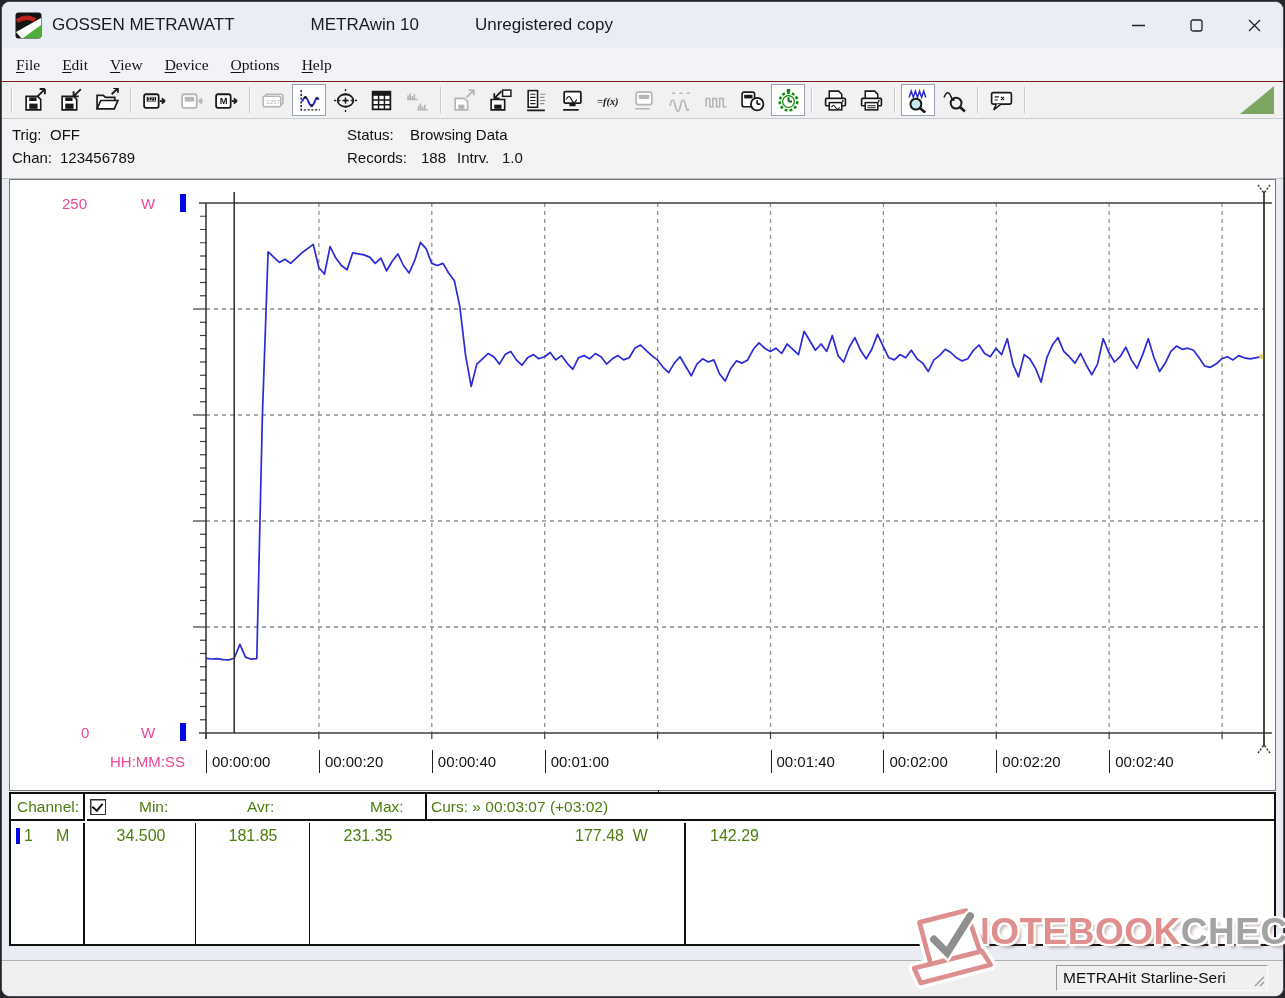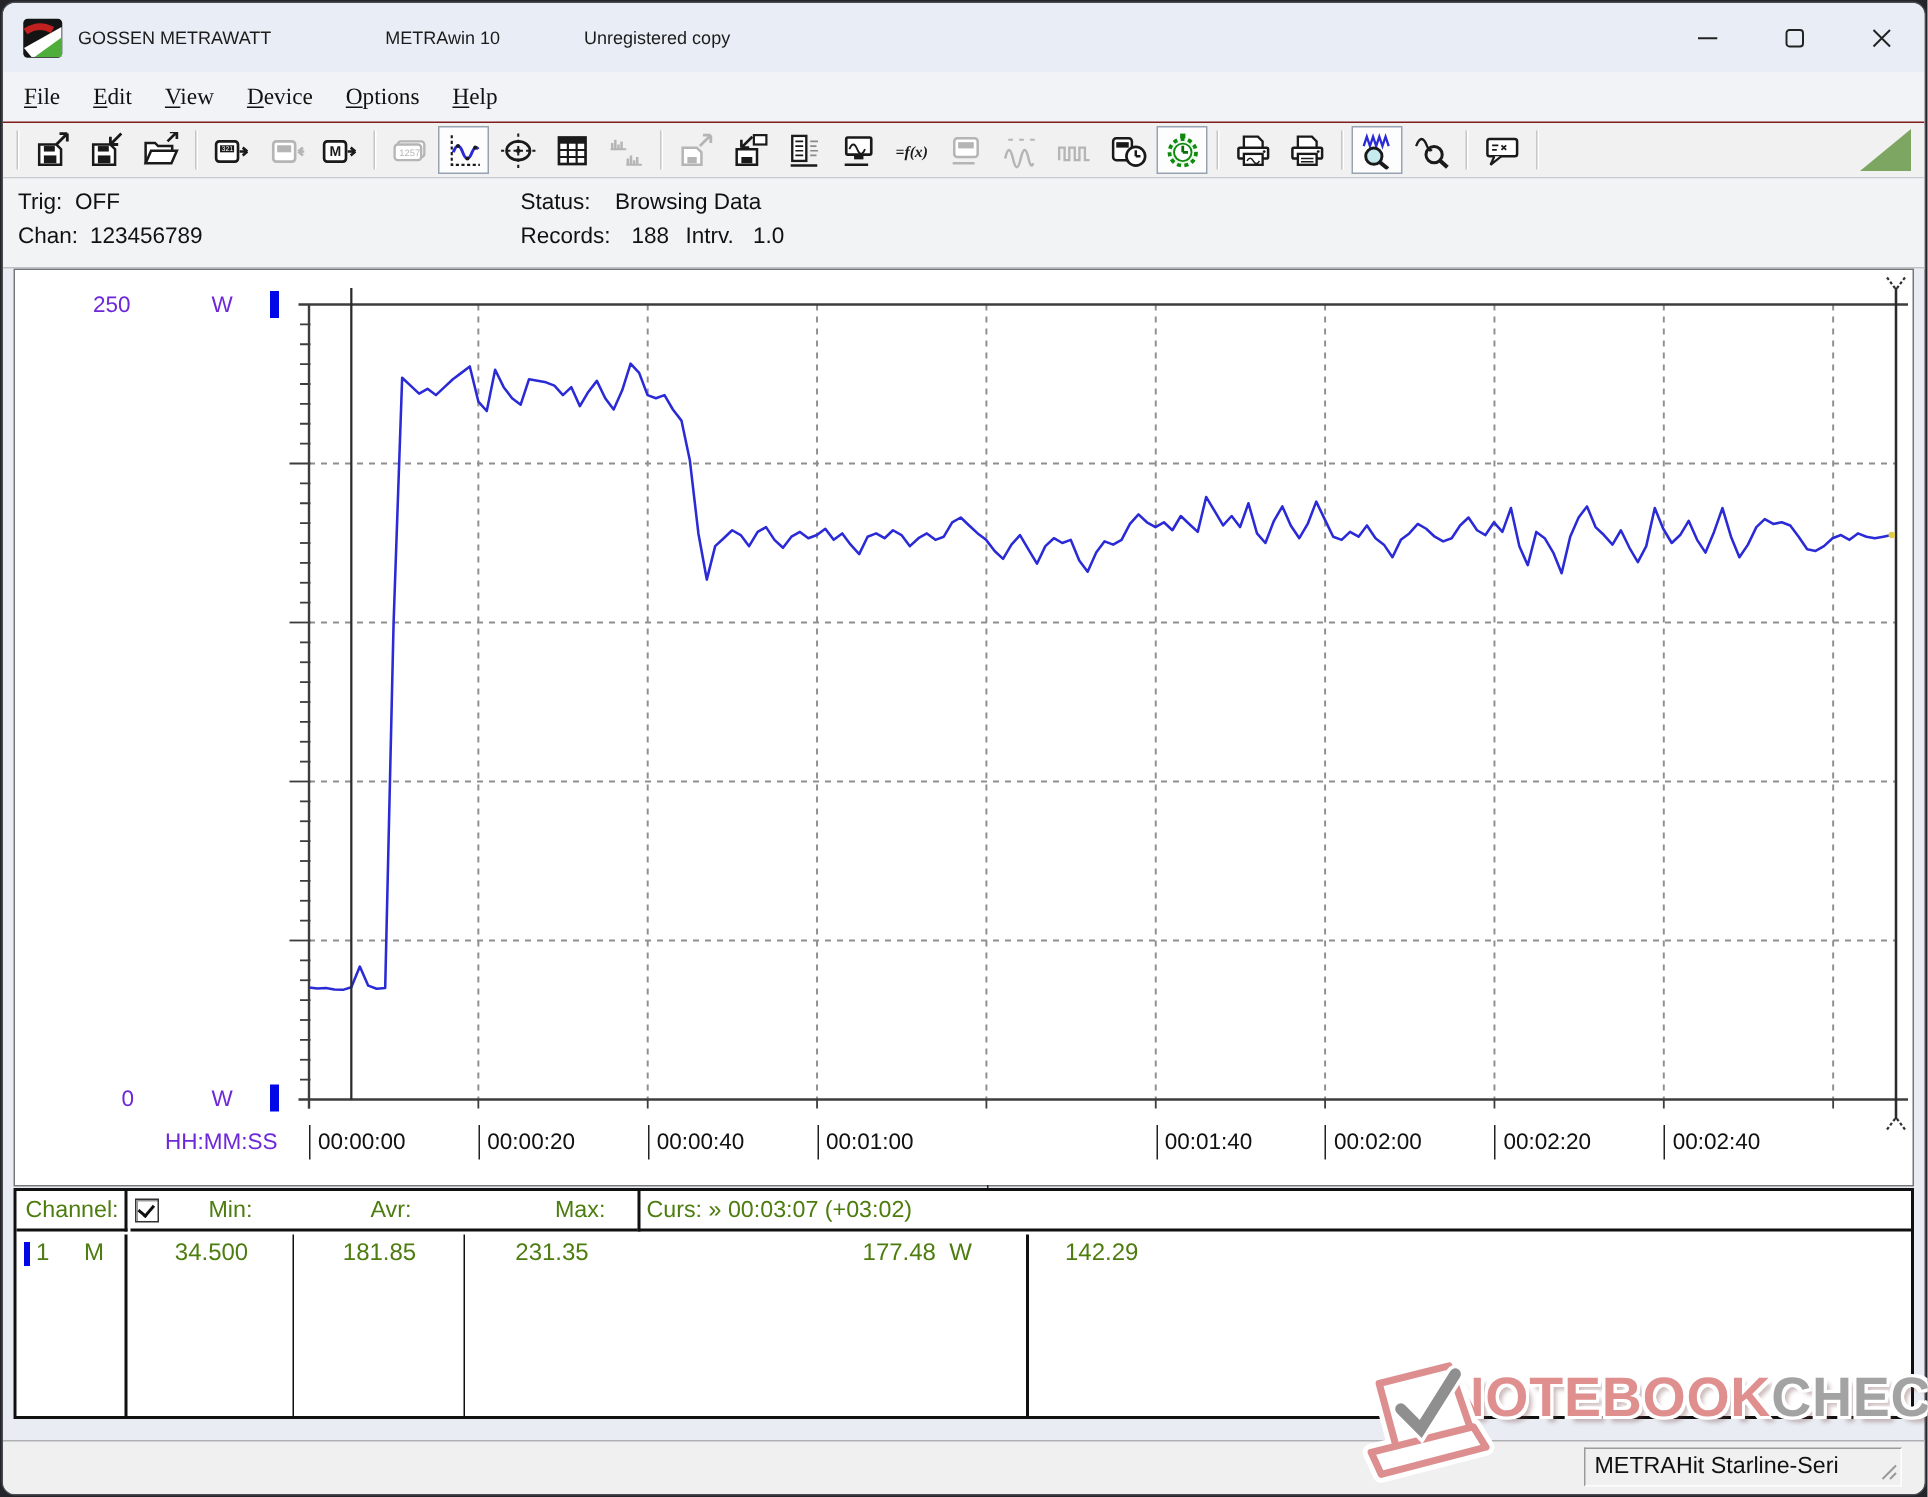--- a/index.html
+++ b/index.html
@@ -2,21 +2,21 @@
 <html><head>
 <meta charset="utf-8">
 <style>
   html,body{margin:0;padding:0;}
   body{width:1285px;height:998px;background:#23252a;font-family:"Liberation Sans",sans-serif;position:relative;overflow:hidden;}
   .window{position:absolute;inset:1px;background:#e9edf3;border-radius:9px;overflow:hidden;border:1px solid #4a4c52;}
 
   
   .titlebar{position:absolute;left:0;top:0;right:0;height:46px;background:#e9eef6;display:flex;align-items:center;}
   .app-logo{width:27px;height:27px;margin-left:13px;}
-  .tb-text{font-size:12px;color:#1b1b1b;}
+  .tb-text{font-size:17px;color:#1b1b1b;}
   .t-vendor{margin-left:10px;}
   .t-app{margin-left:76px;}
   .t-lic{margin-left:56px;}
   .win-btns{margin-left:auto;display:flex;height:100%;}
   .win-btn{width:58px;height:100%;display:flex;align-items:center;justify-content:center;}
 
   
   .menubar{position:absolute;left:0;top:46px;right:0;height:33px;background:#f2f3f6;border-bottom:3px solid #7f1d1d;display:flex;align-items:center;padding-left:3px;font-family:Liberation Serif, serif;}
   .menu-item{padding:4px 11px;font-size:15.5px;color:#111;}
   .menu-item u{text-underline-offset:2px;}
@@ -29,21 +29,21 @@
   .tsep{width:1px;height:26px;background:#c4c6c9;margin:0 5px;box-shadow:1px 0 0 #fff;}
   .corner-tri{position:absolute;right:9px;bottom:4px;width:0;height:0;border-left:34px solid transparent;border-bottom:28px solid #7ea663;}
 
   
   .infopanel{position:absolute;left:0;top:117px;right:0;height:59px;background:#f2f3f5;border-bottom:1px solid #bfc1c5;font-size:15px;color:#111;}
   .ip{position:absolute;white-space:pre;}
 
   
   .chartpanel{position:absolute;left:7px;right:7px;top:177px;height:612px;background:#fff;border:1px solid #74767a;box-sizing:border-box;}
   .chartpanel svg{position:absolute;left:0;top:0;}
-  .axlbl{position:absolute;font-size:15px;color:#6d28d9;}
+  .axlbl{position:absolute;font-size:15px;color:#ec4899;}
   .bluemark{position:absolute;width:6px;height:18px;background:#0008e8;}
   .xtick{position:absolute;top:573px;font-size:15px;color:#111;padding-left:6px;}
   .xtick::before{content:"";position:absolute;left:0;top:-3px;height:23px;border-left:1.7px solid #222;}
 
   
   .mtable{position:absolute;left:7px;right:7px;top:790px;height:154px;background:#fff;border:2px solid #101010;box-sizing:border-box;font-size:15.5px;color:#4d7c0f;}
   .mt-h{position:absolute;top:0;height:27px;box-sizing:border-box;border-bottom:2px solid #101010;display:flex;align-items:center;}
   .mt-c{position:absolute;top:29px;bottom:0;box-sizing:border-box;padding-top:4px;font-size:16px;}
   .br1{border-right:1.5px solid #101010;}
   .br2{border-right:2.5px solid #101010;}

